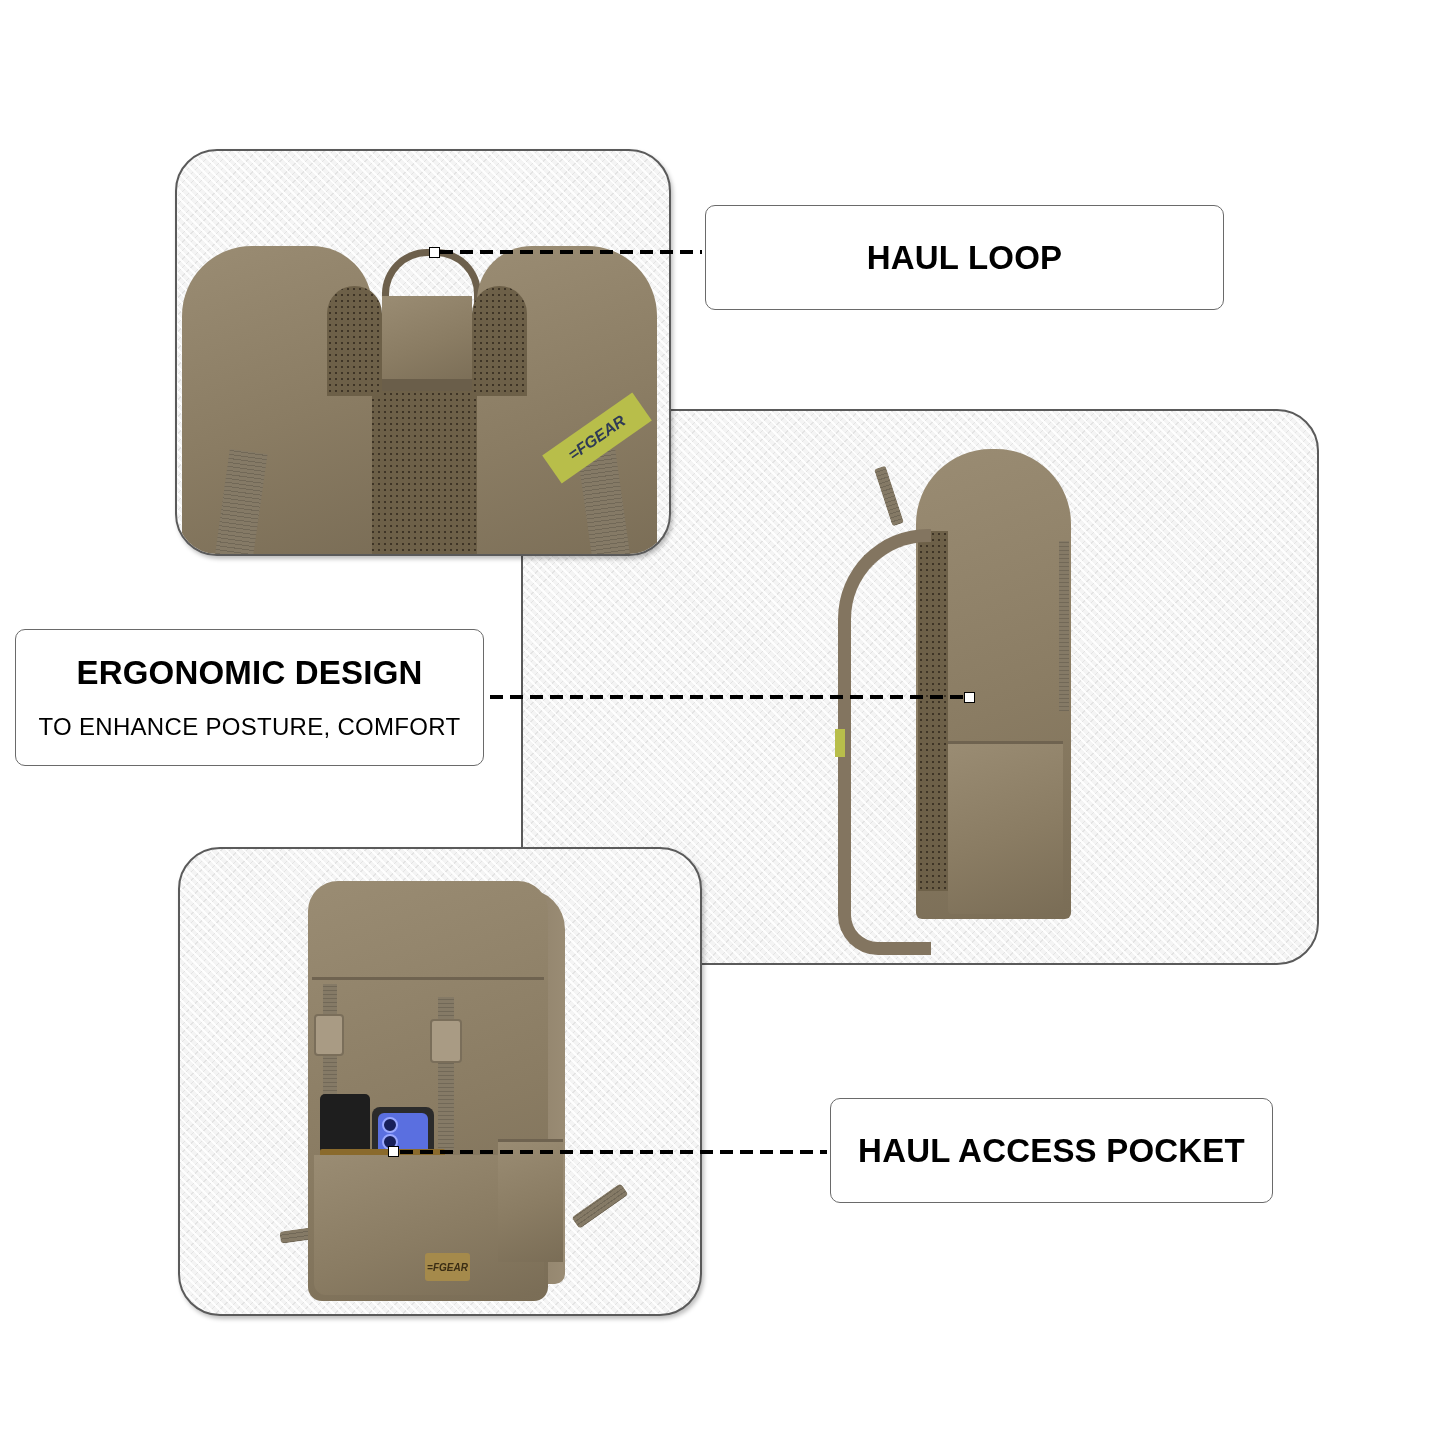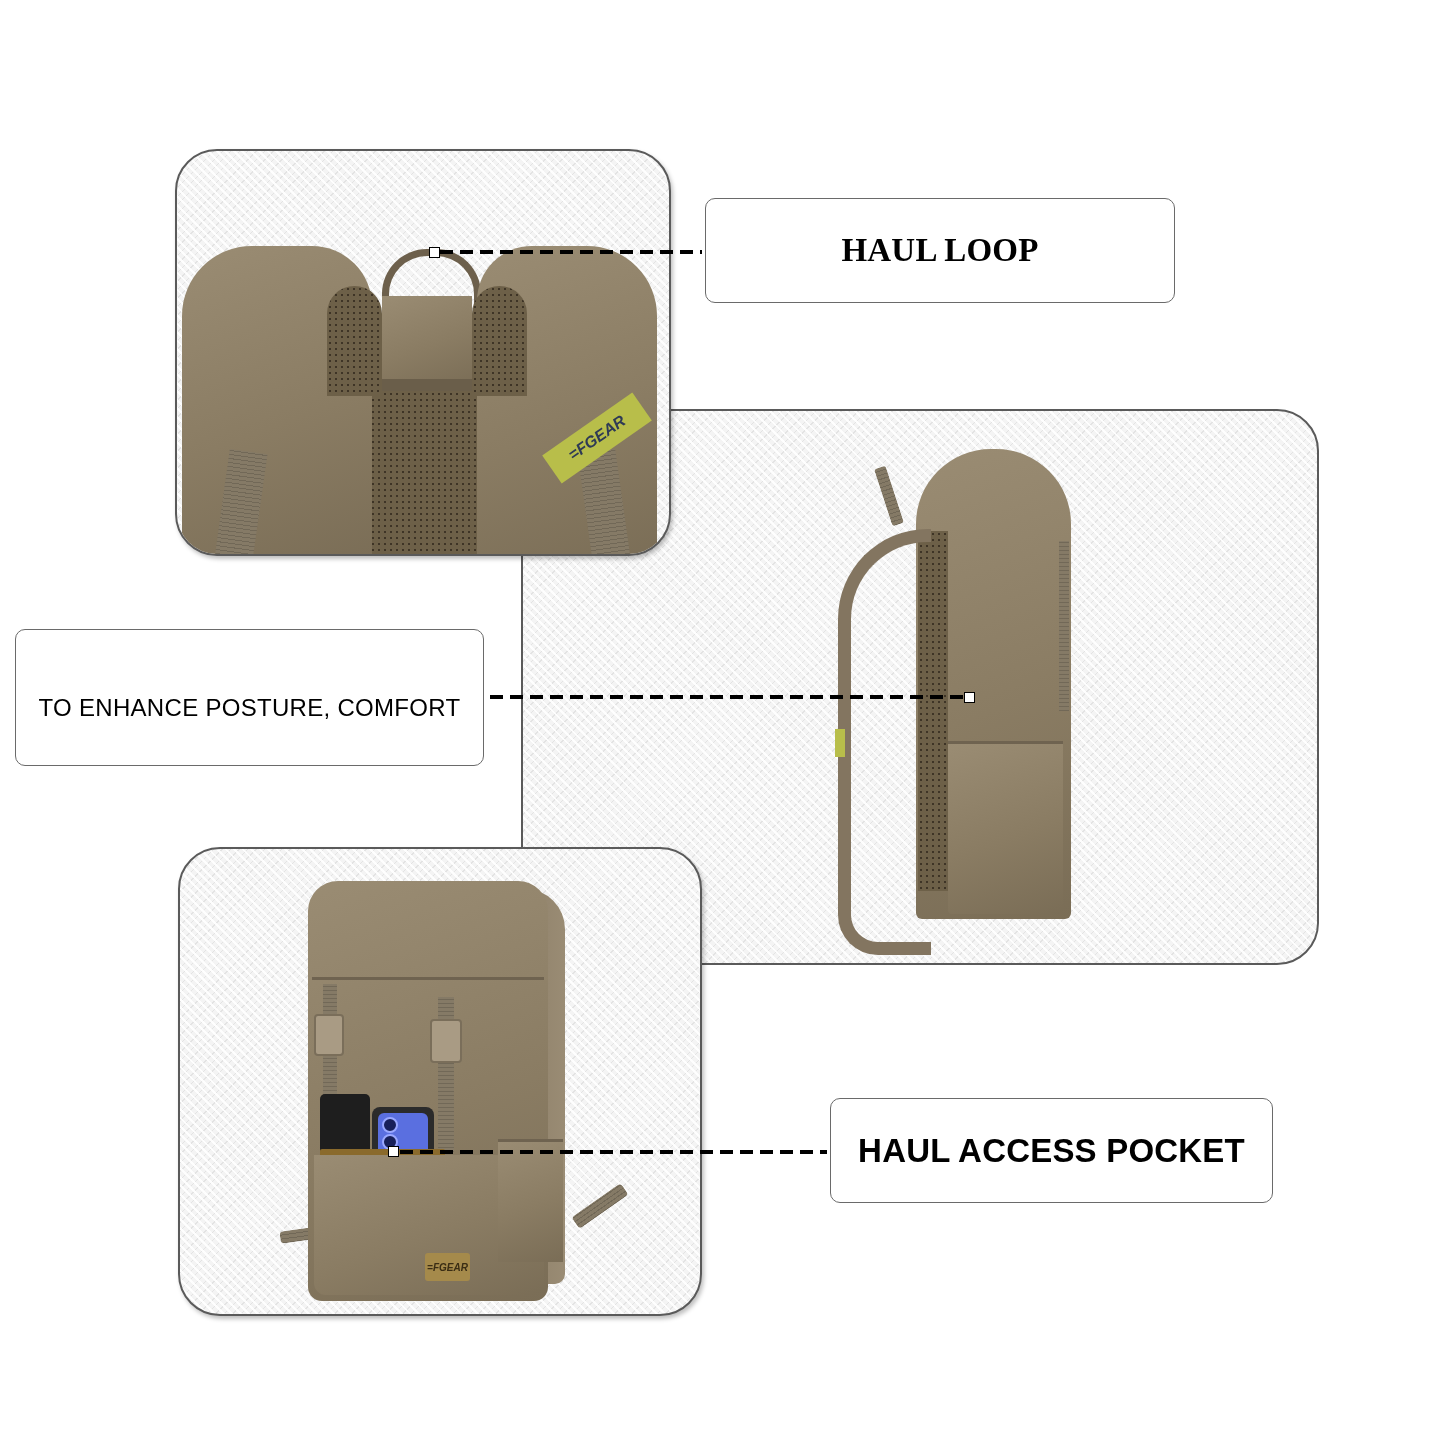--- a/index.html
+++ b/index.html
@@ -9,21 +9,21 @@
     background-color:#f4f4f4;
     background-image:
       repeating-linear-gradient(45deg, rgba(255,255,255,0.9) 0 2px, transparent 2px 6px),
       repeating-linear-gradient(-45deg, rgba(220,220,220,0.7) 0 1px, transparent 1px 6px);
   }
   .p-mid { left:521px; top:409px; width:798px; height:556px; border-radius:0 42px 42px 0; z-index:1; }
   .p-top { left:175px; top:149px; width:496px; height:407px; border-radius:42px; z-index:2; box-shadow:2px 3px 4px rgba(0,0,0,0.25); }
   .p-bot { left:178px; top:847px; width:524px; height:469px; border-radius:42px; z-index:2; box-shadow:2px 3px 4px rgba(0,0,0,0.25); }
 
   .label-box { position:absolute; background:#fff; border:1.5px solid #6a6a6a; border-radius:10px; box-sizing:border-box; display:flex; flex-direction:column; align-items:center; justify-content:center; text-align:center; color:#000; z-index:4; }
-  .lb-haul { left:705px; top:198px; width:470px; height:105px;font-family:Liberation Serif, serif; }
+  .lb-haul { left:705px; top:205px; width:519px; height:105px; }
   .lb-ergo { left:15px; top:629px; width:469px; height:137px; }
   .lb-pocket { left:830px; top:1098px; width:443px; height:105px; }
   .title { font-weight:bold; font-size:33px; letter-spacing:0.2px; }
   .sub { font-size:24px; line-height:31px; margin-top:19px; letter-spacing:0.3px; }
 
   .dash { position:absolute; height:4px; z-index:5;
     background-image:repeating-linear-gradient(90deg, #000 0 13px, transparent 13px 20px); }
   .node { position:absolute; width:11px; height:11px; background:#fff; border:1px solid #000; box-sizing:border-box; z-index:6; }
 
   
@@ -97,20 +97,21 @@
 
 <div class="node" style="left:429px;top:247px;"></div>
 <div class="dash" style="left:440px;top:250px;width:262px;"></div>
 <div class="label-box lb-haul">
   <div class="title">HAUL LOOP</div>
 </div>
 
 <div class="dash" style="left:490px;top:695px;width:475px;"></div>
 <div class="node" style="left:964px;top:692px;"></div>
 <div class="label-box lb-ergo">
+  <div class="title">ERGONOMIC DESIGN</div>
   <div class="sub">
     <div>TO ENHANCE POSTURE, COMFORT</div>
   </div>
 </div>
 
 <div class="node" style="left:388px;top:1146px;"></div>
 <div class="dash" style="left:400px;top:1150px;width:427px;"></div>
 <div class="label-box lb-pocket">
   <div class="title">HAUL ACCESS POCKET</div>
 </div>

